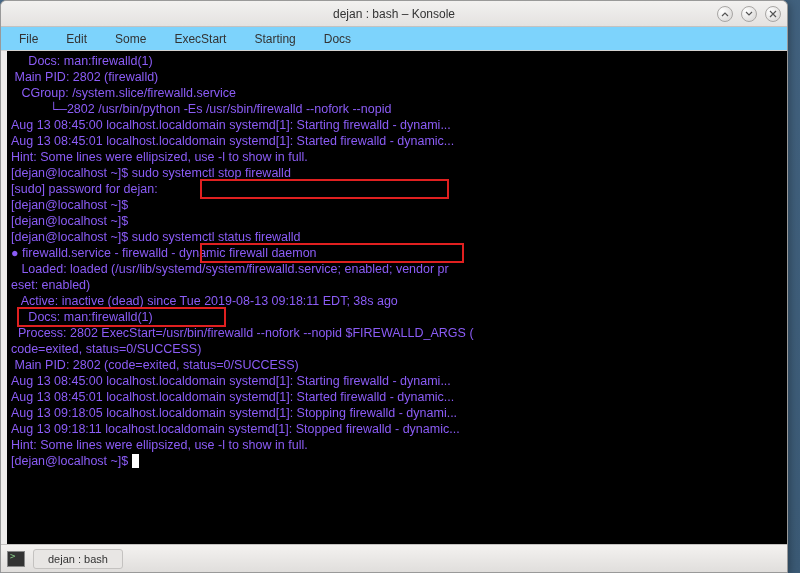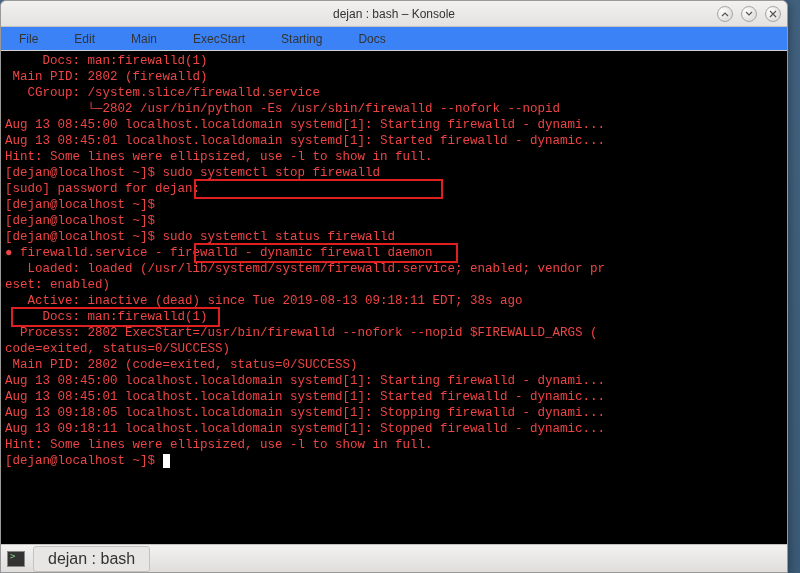--- a/index.html
+++ b/index.html
@@ -86,44 +86,45 @@
   border: 1px solid #a8a6a4;
   display: flex;
   align-items: center;
   justify-content: center;
   font-size: 10px;
   color: #555;
   cursor: pointer;
 }
 .menubar {
   height: 24px;
-  background: #3b82f6;
+  background: #7dd3fc;
   border-bottom: 1px solid #d4d2d0;
   display: flex;
   align-items: center;
   padding: 0 8px;
-  gap: 16px;
+  gap: 8px;
   font-size: 12px;
   color: #333;
 }
 .menu-item {
   padding: 3px 10px;
   cursor: pointer;
 }
 .terminal {
   flex: 1;
   background: #000;
-  color: #ef4444;
-  font-family: Liberation Mono, monospace;
+  color: #8b5cf6;
+  font-family: Liberation Sans, sans-serif;
   font-size: 12.5px;
   line-height: 16px;
   padding: 2px 4px;
   overflow: hidden;
   white-space: pre;
   position: relative;
+  margin-left: 6px;
 }
 .terminal .line { white-space: pre; }
 .hl-box {
   position: absolute;
   border: 2px solid #e02020;
   pointer-events: none;
 }
 .cursor {
   display: inline-block;
   width: 7px; height: 14px;
@@ -131,21 +132,21 @@
   vertical-align: text-bottom;
 }
 .taskbar {
   height: 28px;
   background: linear-gradient(#f4f2f0, #e0dedc);
   border-top: 1px solid #c4c2c0;
   display: flex;
   align-items: center;
   padding: 0 6px;
   gap: 8px;
-  font-size: 16px;
+  font-size: 11px;
   color: #333;
 }
 .task-icon {
   width: 18px; height: 16px;
   background: #333;
   border: 1px solid #888;
   position: relative;
 }
 .task-icon::after {
   content: ">";
@@ -193,21 +194,21 @@
         <svg width="8" height="8" viewBox="0 0 8 8">
             <path d="M1 1 L7 7 M7 1 L1 7" stroke="#555" fill="none" stroke-width="1.2"></path>
           </svg>
       </div>
     </div>
   </div>
 
   <div class="menubar">
     <div class="menu-item">File</div>
     <div class="menu-item">Edit</div>
-    <div class="menu-item">Main</div>
+    <div class="menu-item">Some</div>
     <div class="menu-item">ExecStart</div>
     <div class="menu-item">Starting</div>
     <div class="menu-item">Docs</div>
   </div>
 
   <div class="terminal" id="term"><div class="line">     Docs: man:firewalld(1)</div><div class="line"> Main PID: 2802 (firewalld)</div><div class="line">   CGroup: /system.slice/firewalld.service</div><div class="line">           └─2802 /usr/bin/python -Es /usr/sbin/firewalld --nofork --nopid</div><div class="line"></div><div class="line">Aug 13 08:45:00 localhost.localdomain systemd[1]: Starting firewalld - dynami...</div><div class="line">Aug 13 08:45:01 localhost.localdomain systemd[1]: Started firewalld - dynamic...</div><div class="line">Hint: Some lines were ellipsized, use -l to show in full.</div><div class="line">[dejan@localhost ~]$ sudo systemctl stop firewalld</div><div class="line">[sudo] password for dejan:</div><div class="line">[dejan@localhost ~]$ </div><div class="line">[dejan@localhost ~]$ </div><div class="line">[dejan@localhost ~]$ sudo systemctl status firewalld</div><div class="line">● firewalld.service - firewalld - dynamic firewall daemon</div><div class="line">   Loaded: loaded (/usr/lib/systemd/system/firewalld.service; enabled; vendor pr</div><div class="line">eset: enabled)</div><div class="line">   Active: inactive (dead) since Tue 2019-08-13 09:18:11 EDT; 38s ago</div><div class="line">     Docs: man:firewalld(1)</div><div class="line">  Process: 2802 ExecStart=/usr/bin/firewalld --nofork --nopid $FIREWALLD_ARGS (</div><div class="line">code=exited, status=0/SUCCESS)</div><div class="line"> Main PID: 2802 (code=exited, status=0/SUCCESS)</div><div class="line"></div><div class="line">Aug 13 08:45:00 localhost.localdomain systemd[1]: Starting firewalld - dynami...</div><div class="line">Aug 13 08:45:01 localhost.localdomain systemd[1]: Started firewalld - dynamic...</div><div class="line">Aug 13 09:18:05 localhost.localdomain systemd[1]: Stopping firewalld - dynami...</div><div class="line">Aug 13 09:18:11 localhost.localdomain systemd[1]: Stopped firewalld - dynamic...</div><div class="line">Hint: Some lines were ellipsized, use -l to show in full.</div><div class="line">[dejan@localhost ~]$ <span class="cursor"></span></div><div class="hl-box" style="top: 128px; left: 193px; width: 249px; height: 20px;"></div><div class="hl-box" style="top: 192px; left: 193px; width: 264px; height: 20px;"></div><div class="hl-box" style="top: 256px; left: 10px; width: 209px; height: 20px;"></div></div>
 
   <div class="taskbar">
     <div class="task-icon"></div>
     <div class="task-entry">

